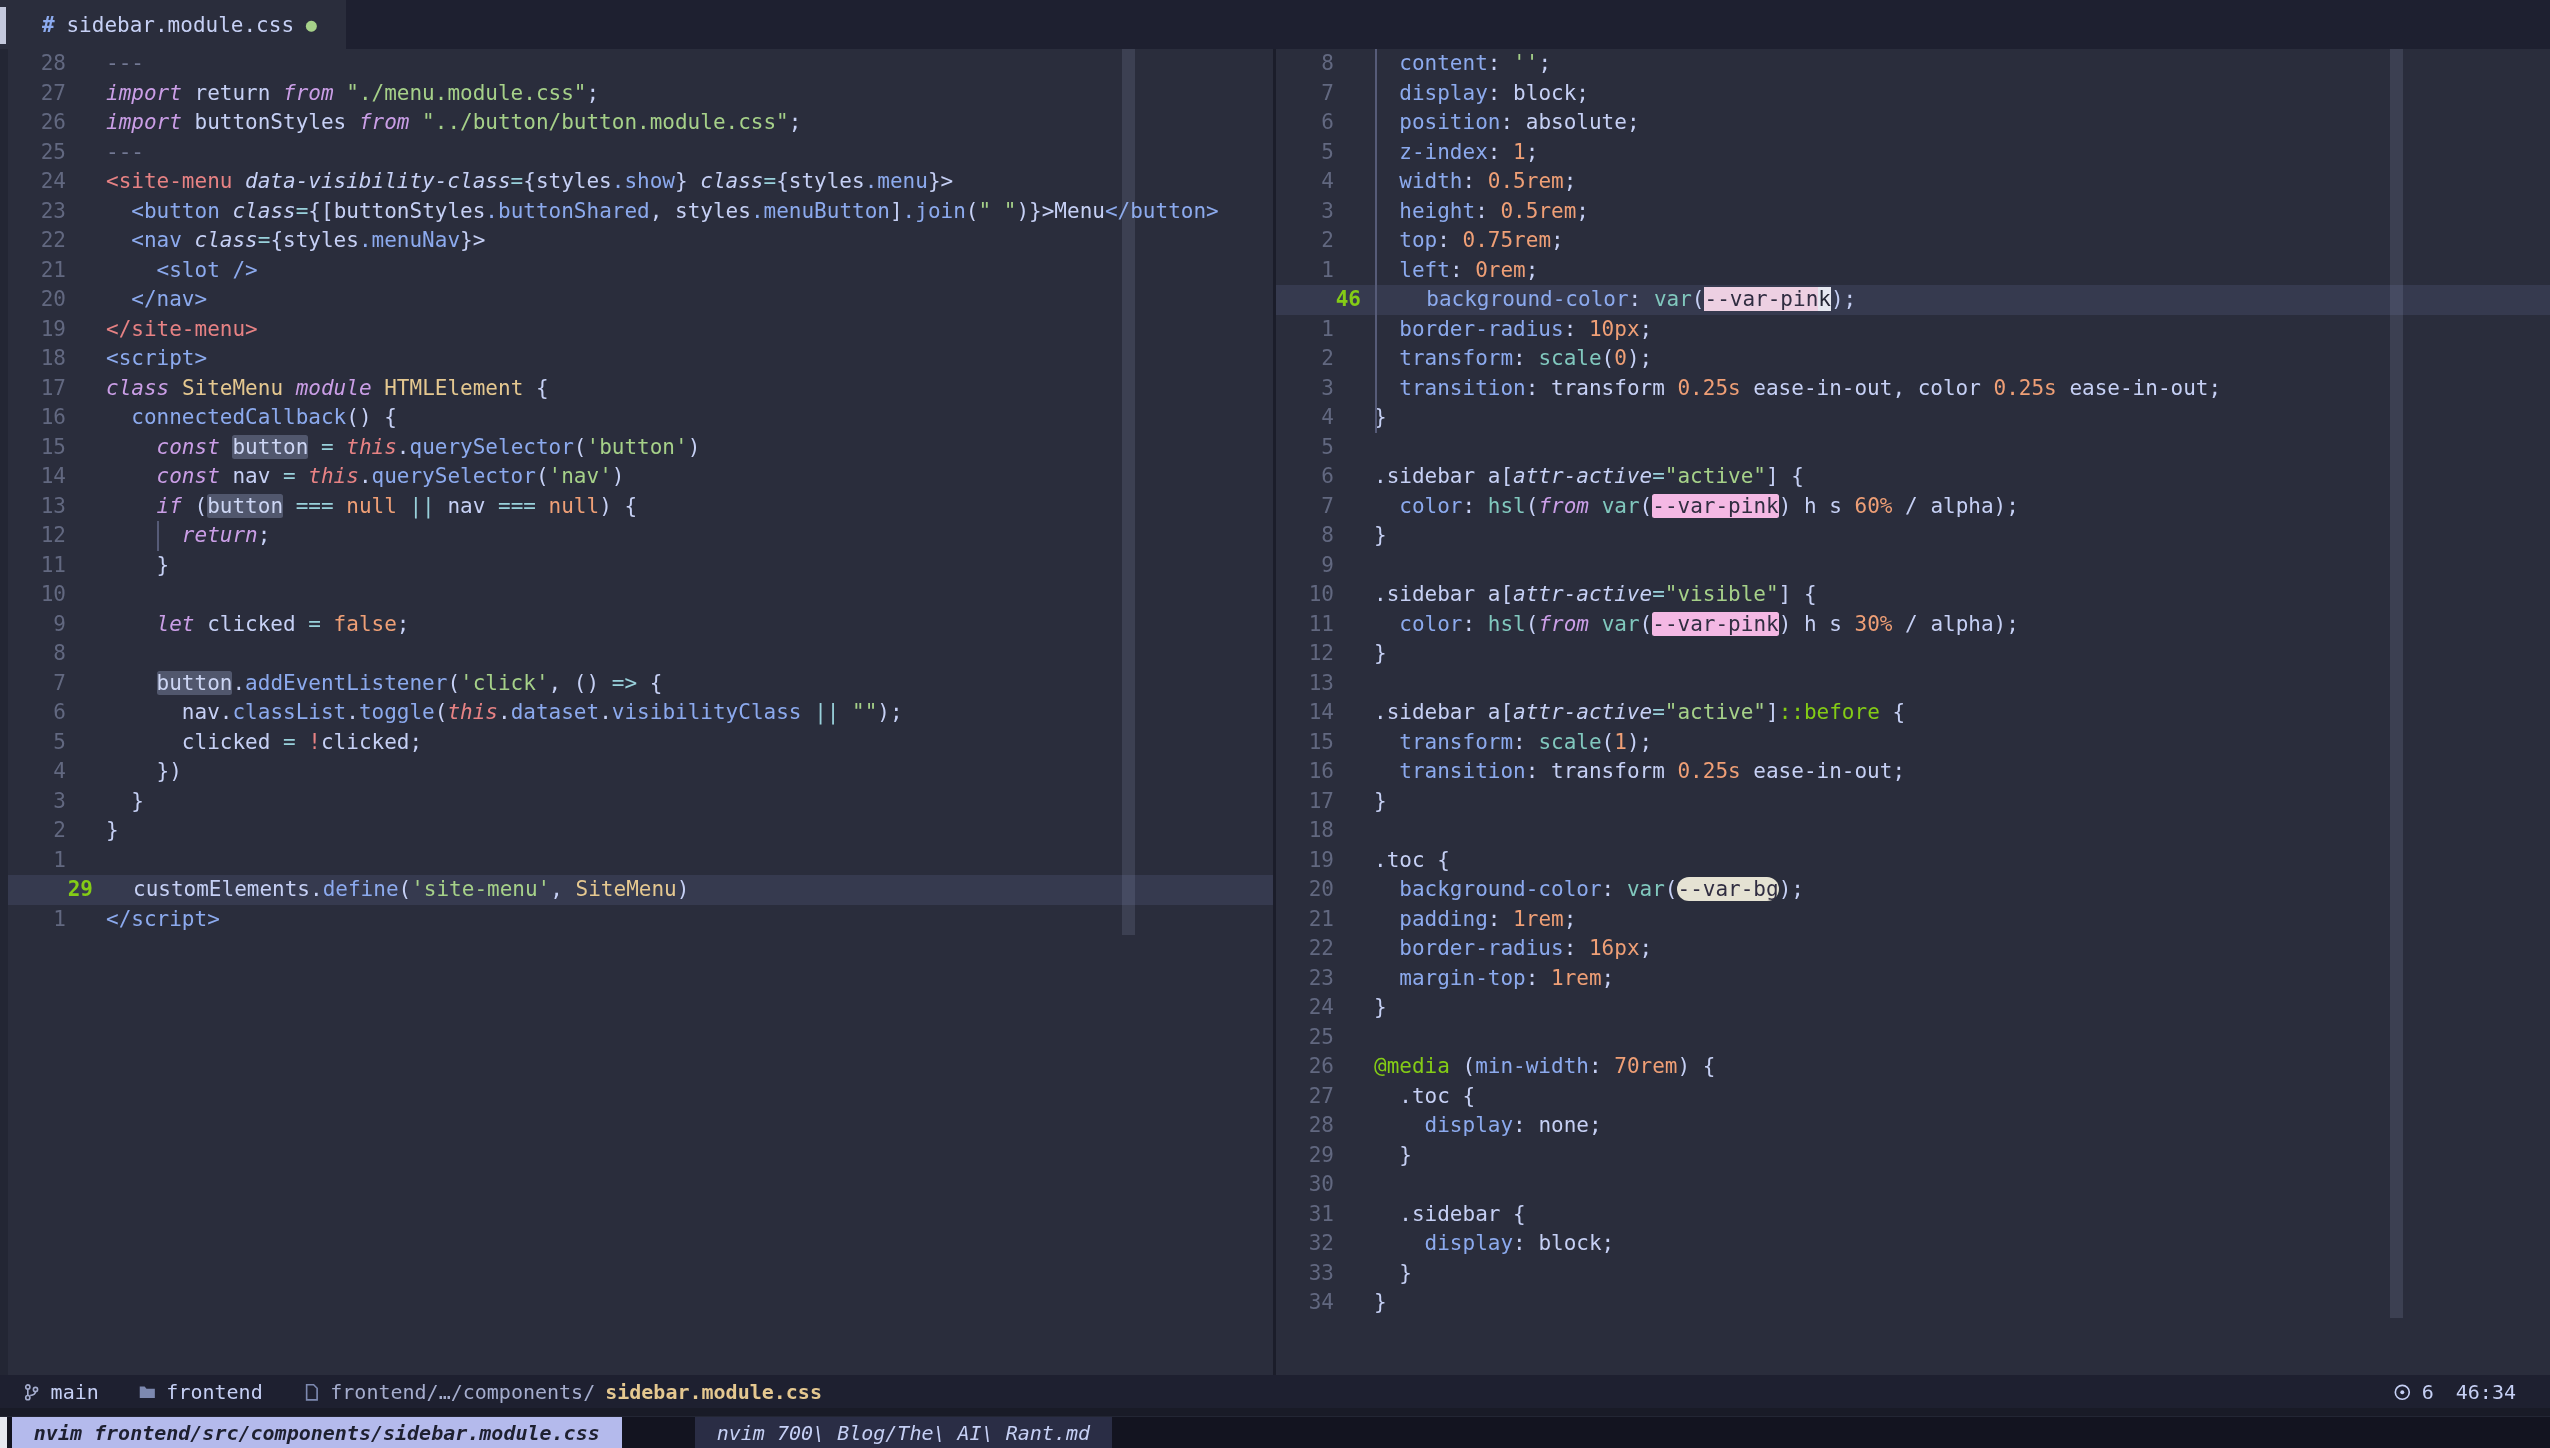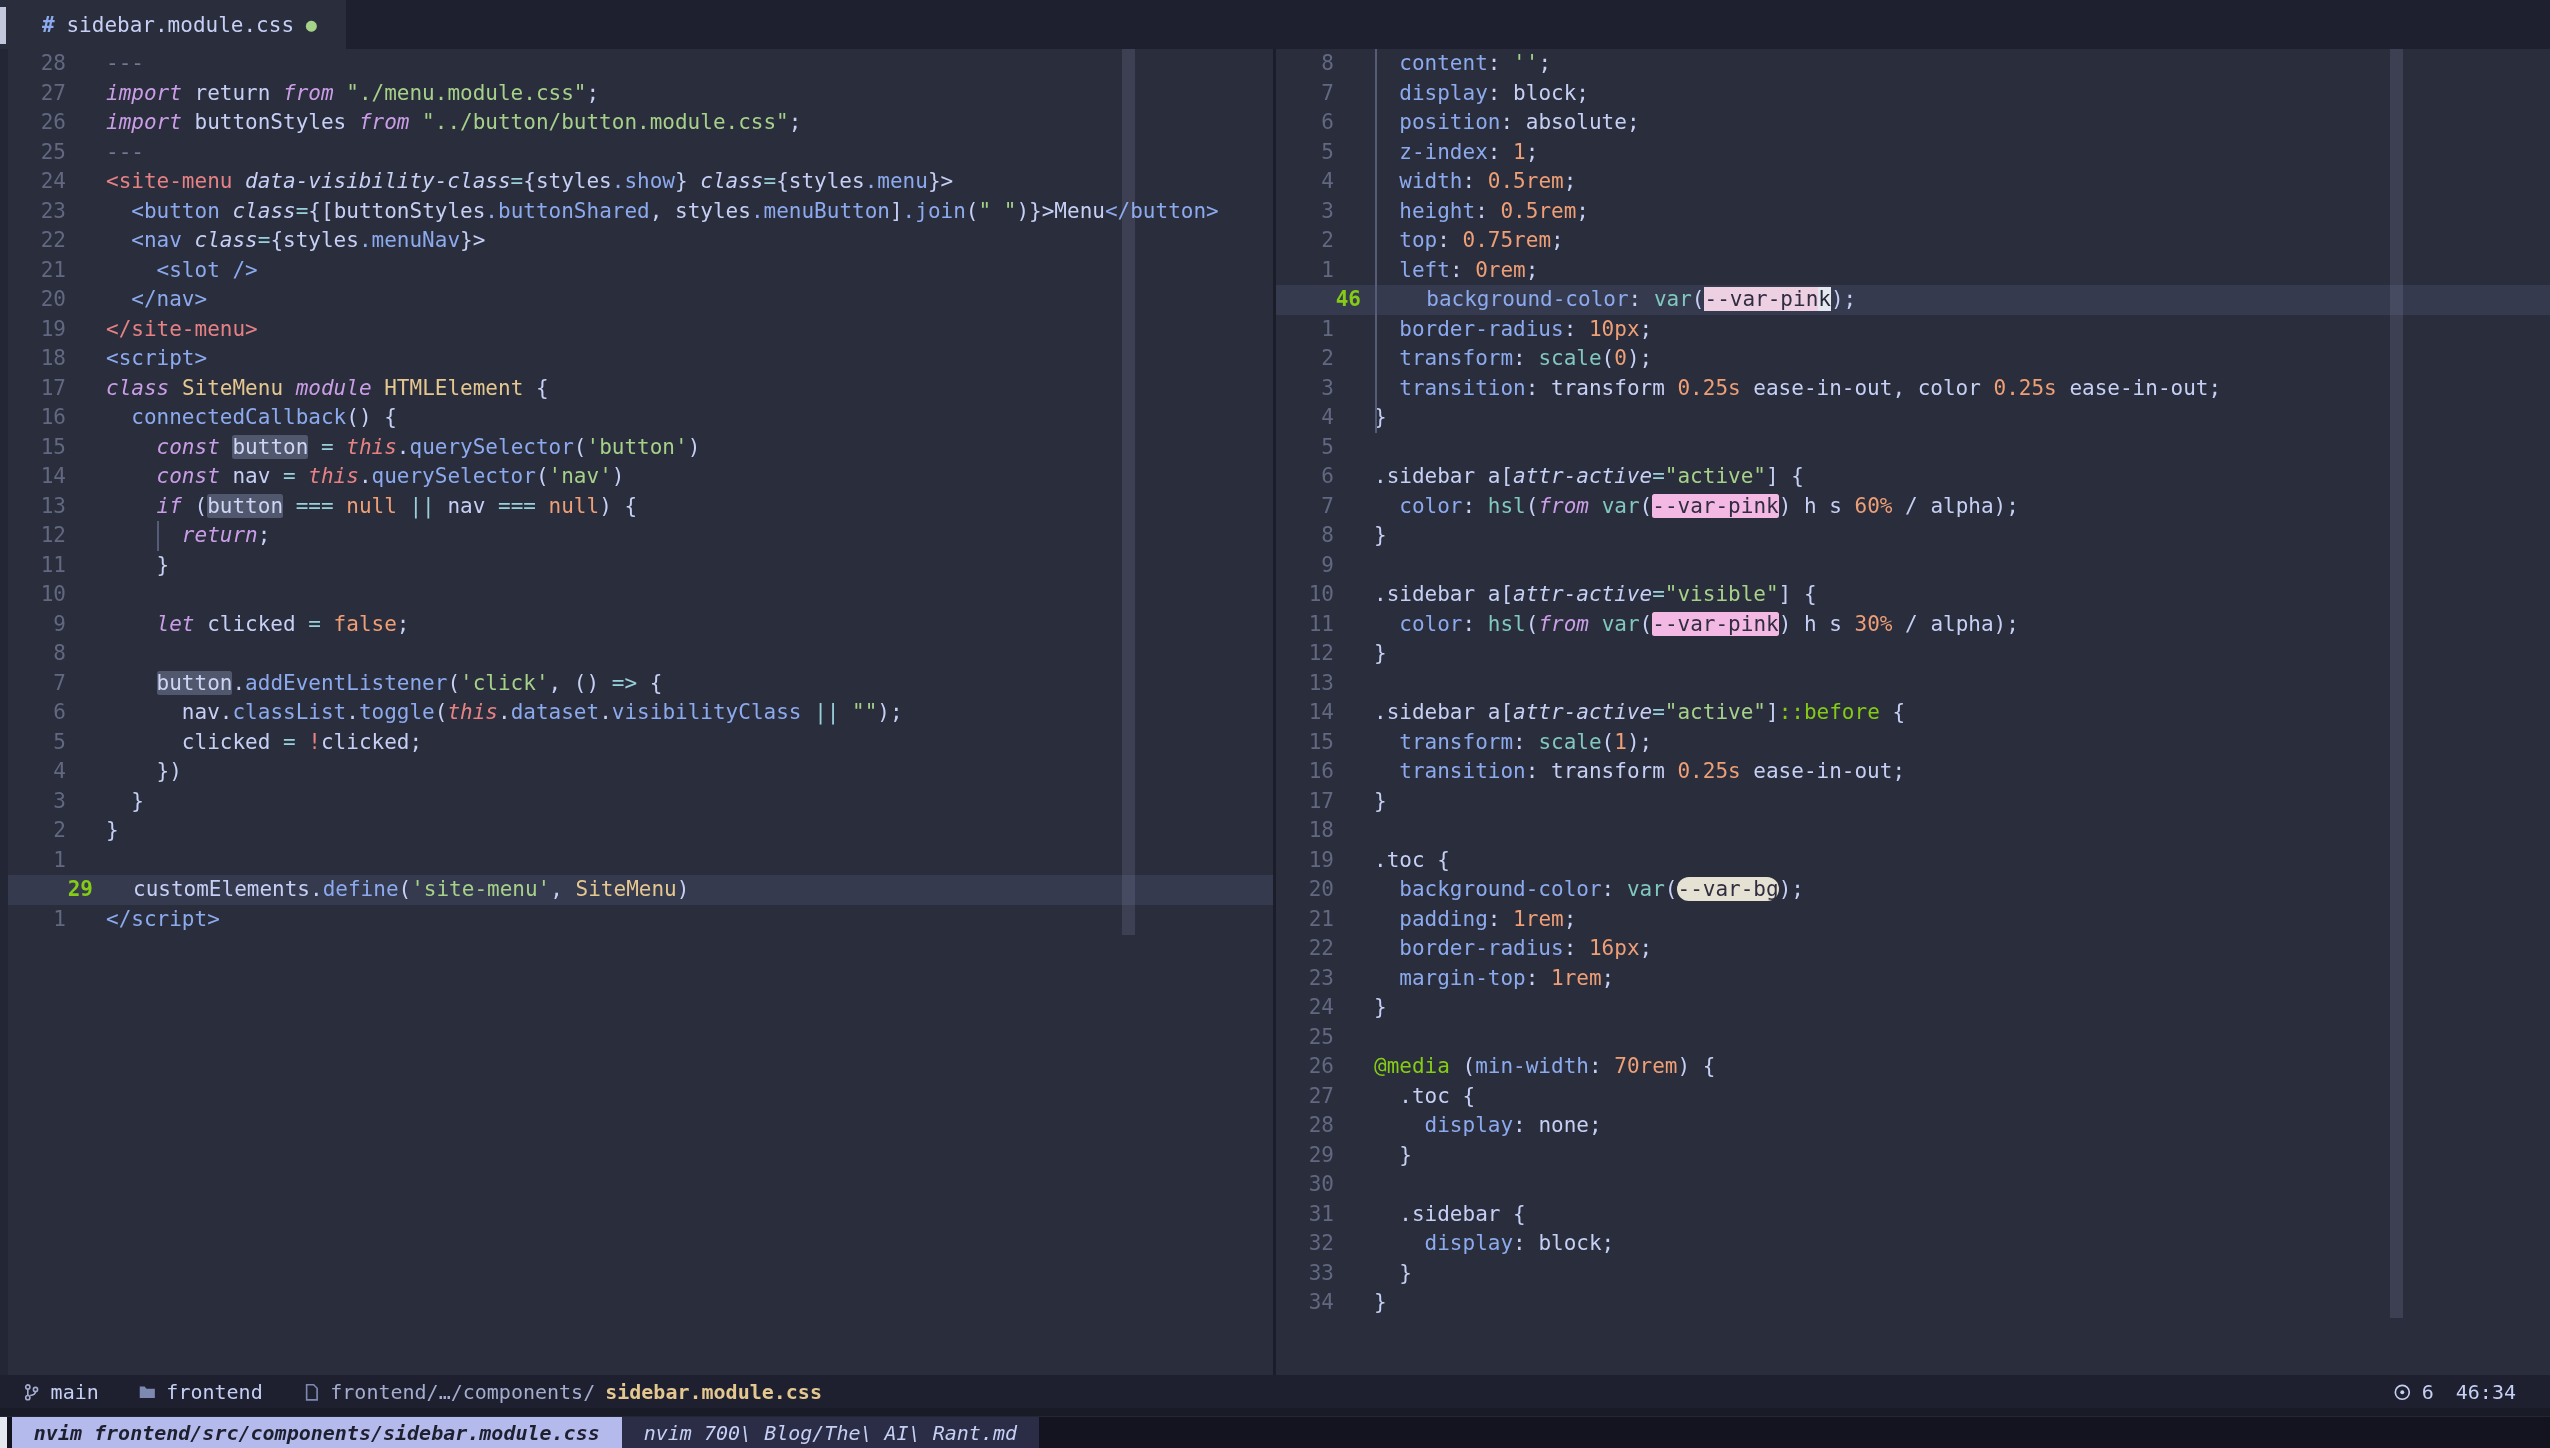--- a/index.html
+++ b/index.html
@@ -58,21 +58,21 @@
   .sl-item{display:flex;align-items:center;gap:10px;}
   .sl-right{margin-left:auto;display:flex;align-items:center;gap:22px;padding-right:34px;}
   .sl-path-prefix{color:#a5adce;}
   .sl-filename{color:#e5c890;font-weight:bold;}
   .sl-icon svg{display:block;}
   
   .cmdline{position:absolute;top:1408px;left:0;width:2550px;height:8.4px;background:#191b27;}
   
   .tmuxbar{position:absolute;top:1417px;left:0;width:2550px;height:32px;background:#131420;display:flex;align-items:center;gap:73px;font-size:20px;}
   .tmux-sliver{position:absolute;left:0;top:0;width:6.7px;height:32px;background:#e6e8f0;}
-  .tmux-windows{display:flex;align-items:center;margin-left:11.8px;height:100%;}
+  .tmux-windows{display:flex;align-items:center;gap:73px;margin-left:11.8px;height:100%;}
   .tmux-win{height:100%;display:flex;align-items:center;padding:0 22px;font-style:italic;background:#2a2d45;color:#c6d0f5;}
   .tmux-win.active{background:#b4baec;color:#1e2030;font-weight:bold;}
 </style>
 </head>
 <body>
 
 <div class="tabbar">
   <div class="edge-sliver"></div>
   <div class="tab">
     <span class="tab-icon">#</span>

